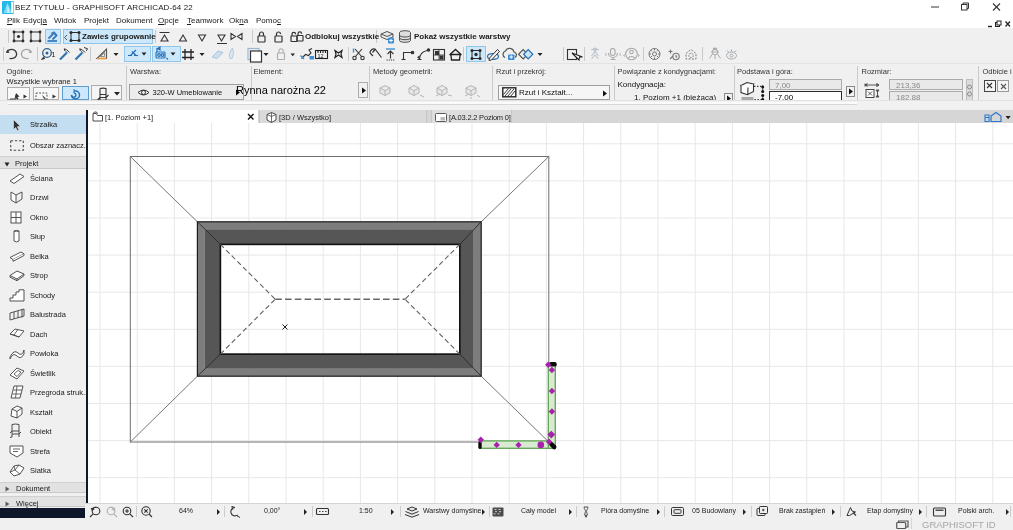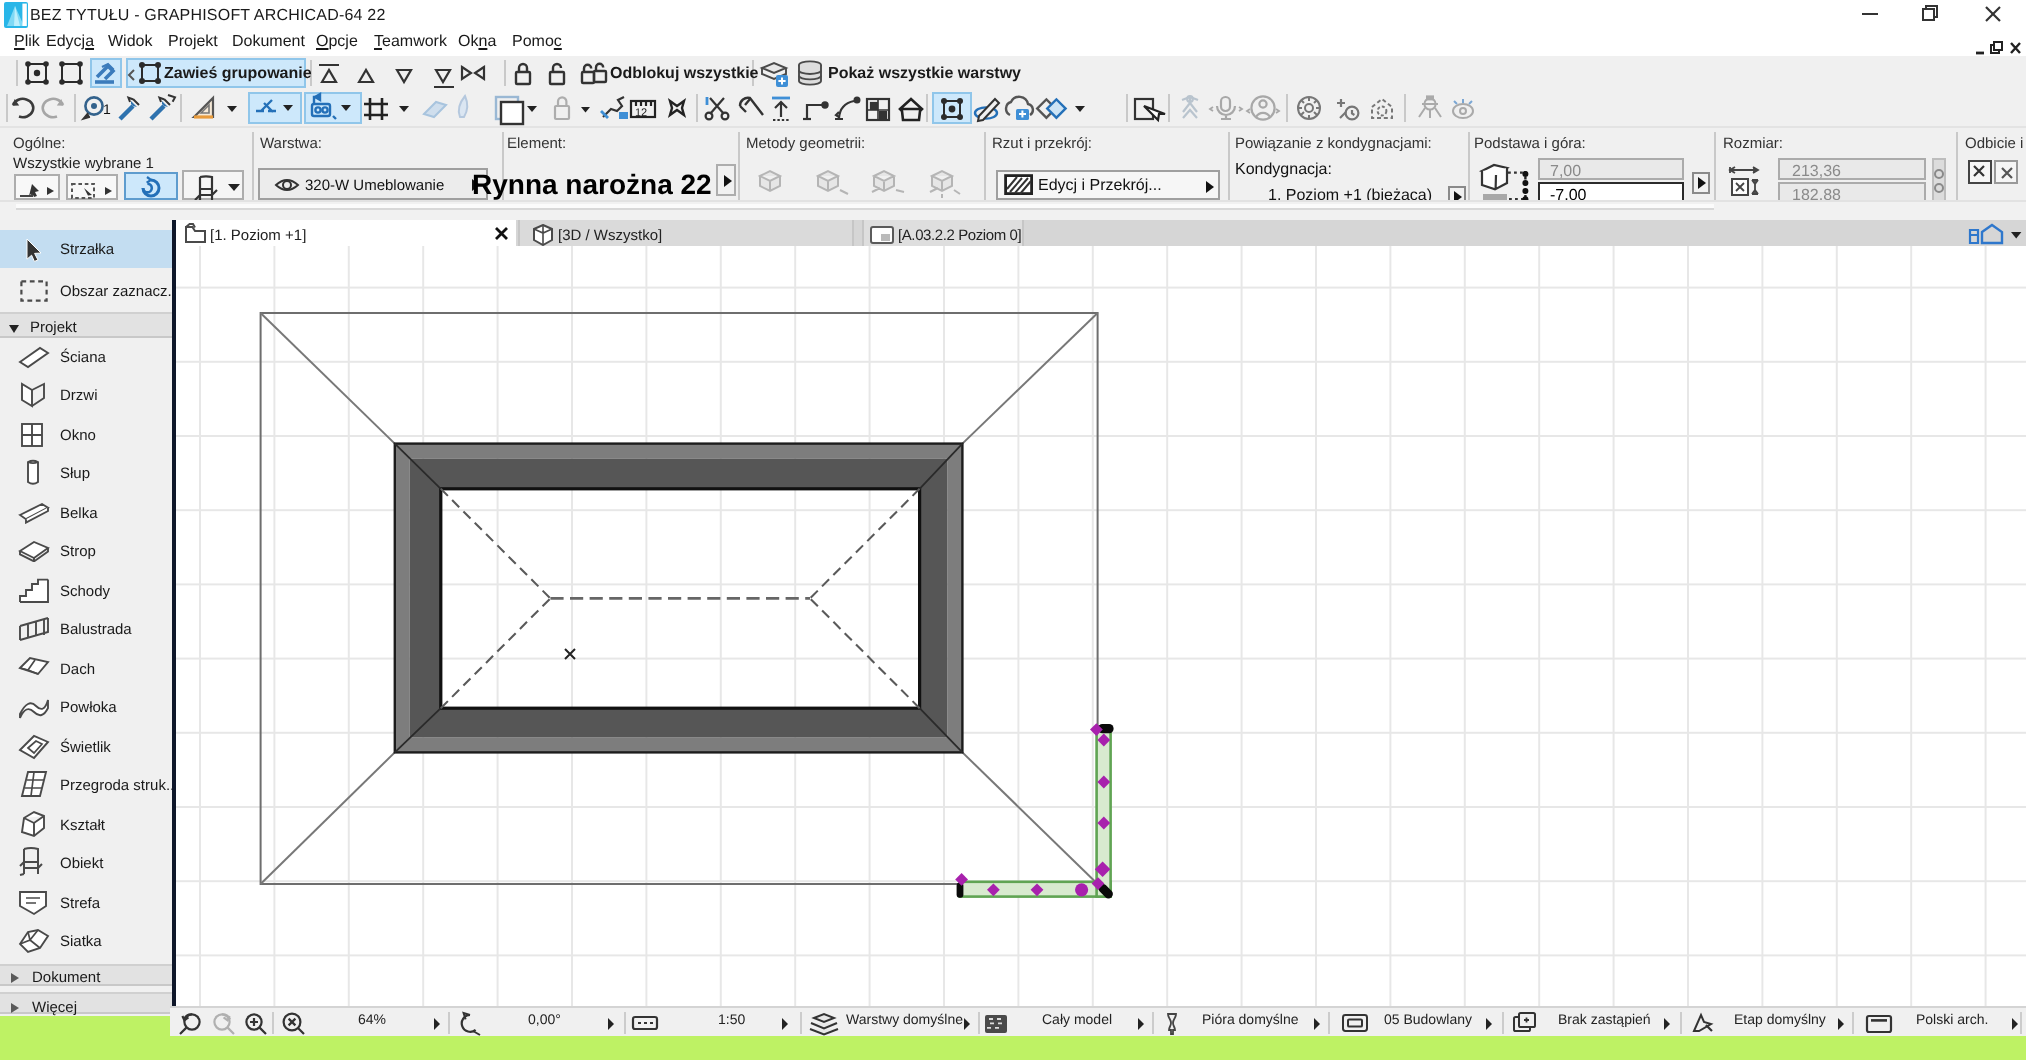--- a/index.html
+++ b/index.html
@@ -1,18 +1,18 @@
 <!DOCTYPE html>
 <html><head>
 <meta charset="utf-8">
 <style>
 * { margin:0; padding:0; box-sizing:border-box; }
 html,body { width:1013px; height:530px; overflow:hidden; }
 body { font-family:"Liberation Sans", sans-serif; -webkit-font-smoothing:antialiased; background:#f0f0f0; position:relative; }
-#app { position:absolute; left:0; top:0; width:1013px; height:530px; background:#bef264;padding-left:24px; }
+#app { position:absolute; left:0; top:0; width:1013px; height:530px; background:#0f172a;padding-left:24px; }
 .abs { position:absolute; }
 
 #titlebar { left:0; top:0; width:1013px; height:15px; background:#ffffff; }
 #title-text { left:15px; top:3px; font-size:8px; color:#1a1a1a; letter-spacing:0.1px; }
 
 #menubar { left:0; top:15px; width:1013px; height:13px; background:#ffffff; font-size:8px; color:#1a1a1a; }
 .menu-item { position:absolute; top:1px; }
 
 #toolbar1 { left:0; top:28px; width:1013px; height:17px; background:#f0f0f0;font-weight:bold; }
 #toolbar2 { left:0; top:45px; width:1013px; height:18px; background:#f0f0f0; }
@@ -355,42 +355,42 @@
       <svg class="abs" style="left:7px;top:3.5px" width="13" height="9" viewBox="0 0 13 9">
           <path d="M1 4.5 Q6.5 -0.5 12 4.5 Q6.5 9.5 1 4.5 Z" fill="none" stroke="#333" stroke-width="1"></path>
           <circle cx="6.5" cy="4.5" r="2" fill="none" stroke="#333" stroke-width="1"></circle>
         </svg>
       <span class="abs" style="left:23px;top:3.5px;font-size:7.5px;color:#111">320-W Umeblowanie</span>
       <svg class="abs" style="left:105px;top:4.5px" width="6" height="7" viewBox="0 0 6 7">
           <path d="M1 0.5 l4 3 -4 3 Z" fill="#111"></path>
         </svg>
     </div>
     <div class="ib-label" style="left:253.5px">Element:</div>
-    <div class="abs" style="left:236px;top:20px;font-size:14px;font-weight:bold;color:#000">Rynna narożna 22</div>
+    <div class="abs" style="left:236px;top:20px;font-size:11px;font-weight:normal;color:#000">Rynna narożna 22</div>
     <div class="abs" style="left:357.5px;top:18px;width:10px;height:16px;background:#f1f1f1;border:1px solid #adadad">
       <svg class="abs" style="left:2px;top:4px" width="6" height="7" viewBox="0 0 6 7">
           <path d="M1 0.5 l4 3 -4 3 Z" fill="#111"></path>
         </svg>
     </div>
     <div class="ib-label" style="left:373px">Metody geometrii:</div>
     <svg class="abs" style="left:376px;top:19px" width="112" height="17" viewBox="0 0 112 17">
       <g fill="#e6e6e6" stroke="#b5b5b5" stroke-width="1">
         <path d="M4 5 l5 -2.5 5 2.5 -5 2.5 Z M4 5 v5 l5 2.5 5 -2.5 v-5 M9 7.5 v5"></path>
         <path d="M33 5 l5 -2.5 5 2.5 -5 2.5 Z M33 5 v5 l5 2.5 5 -2.5 v-5 M38 7.5 v5 M44 12 l4 2"></path>
         <path d="M61 5 l5 -2.5 5 2.5 -5 2.5 Z M61 5 v5 l5 2.5 5 -2.5 v-5 M66 7.5 v5 M60 13 l4 -2 M72 12 l4 1"></path>
         <path d="M90 5 l5 -2.5 5 2.5 -5 2.5 Z M90 5 v5 l5 2.5 5 -2.5 v-5 M95 7.5 v5 M89 13 l4 -2 M101 12 l3 2 M95 14 v2"></path>
       </g>
     </svg>
     <div class="ib-label" style="left:496px">Rzut i przekrój:</div>
     <div class="abs" style="left:498px;top:20.5px;width:112px;height:15px;background:#f6f6f6;border:1px solid #9f9f9f">
       <svg class="abs" style="left:3px;top:1.5px" width="15" height="11" viewBox="0 0 15 11">
         <rect x="0.8" y="0.8" width="13" height="9" fill="#fff" stroke="#222" stroke-width="1.4"></rect>
         <path d="M3 9 l6 -7 M5.5 9.5 l6.5 -7.5 M8 10 l5.5 -6.5 M1.5 7.5 l5 -6" stroke="#333" stroke-width="1"></path>
       </svg>
-      <span class="abs" style="left:20px;top:2.5px;font-size:8px;color:#111">Edycj i Przekrój...</span>
+      <span class="abs" style="left:20px;top:2.5px;font-size:8px;color:#111">Rzut i Kształt...</span>
       <svg class="abs" style="left:103px;top:4px" width="6" height="7" viewBox="0 0 6 7">
           <path d="M1 0.5 l4 3 -4 3 Z" fill="#111"></path>
         </svg>
     </div>
     <div class="ib-label" style="left:617.5px">Powiązanie z kondygnacjami:</div>
     <div class="ib-label" style="left:617.5px;top:16px;font-size:8px;color:#111">Kondygnacja:</div>
     <div class="abs" style="left:634px;top:29.5px;font-size:8px;line-height:8px;color:#111">1. Poziom +1 (bieżąca)</div>
     <div class="abs" style="left:723.5px;top:28.5px;width:9px;height:9.5px;background:#f1f1f1;border:1px solid #8a8a8a">
       <svg class="abs" style="left:1.5px;top:1.5px" width="6" height="7" viewBox="0 0 6 7">
           <path d="M1 0.5 l4 3 -4 3 Z" fill="#111"></path>
@@ -742,13 +742,21 @@
     <div class="arr-r" style="left:219px;top:4.5px"></div>
     <div class="arr-r" style="left:306px;top:4.5px"></div>
     <div class="arr-r" style="left:397px;top:4.5px"></div>
     <div class="arr-r" style="left:484px;top:4.5px"></div>
     <div class="arr-r" style="left:572px;top:4.5px"></div>
     <div class="arr-r" style="left:658px;top:4.5px"></div>
     <div class="arr-r" style="left:747px;top:4.5px"></div>
     <div class="arr-r" style="left:834px;top:4.5px"></div>
     <div class="arr-r" style="left:921px;top:4.5px"></div>
   </div>
+  <div id="bottomstrip" class="abs">
+    <svg class="abs" style="left:896px;top:1.5px" width="13" height="9" viewBox="0 0 13 9">
+      <rect x="0.7" y="2.5" width="9" height="6" rx="1" fill="none" stroke="#555" stroke-width="1.2"></rect>
+      <path d="M2.5 2.5 V1 h9.5 v6 h-2" fill="none" stroke="#555" stroke-width="1.2"></path>
+    </svg>
+    <div class="abs" style="left:911px;top:0;width:1px;height:11px;background:#d5d5d5"></div>
+    <div class="abs" style="left:922px;top:1px;font-size:9.5px;color:#a6a6a6">GRAPHISOFT ID</div>
+  </div>
 </div>
 
 </body></html>

